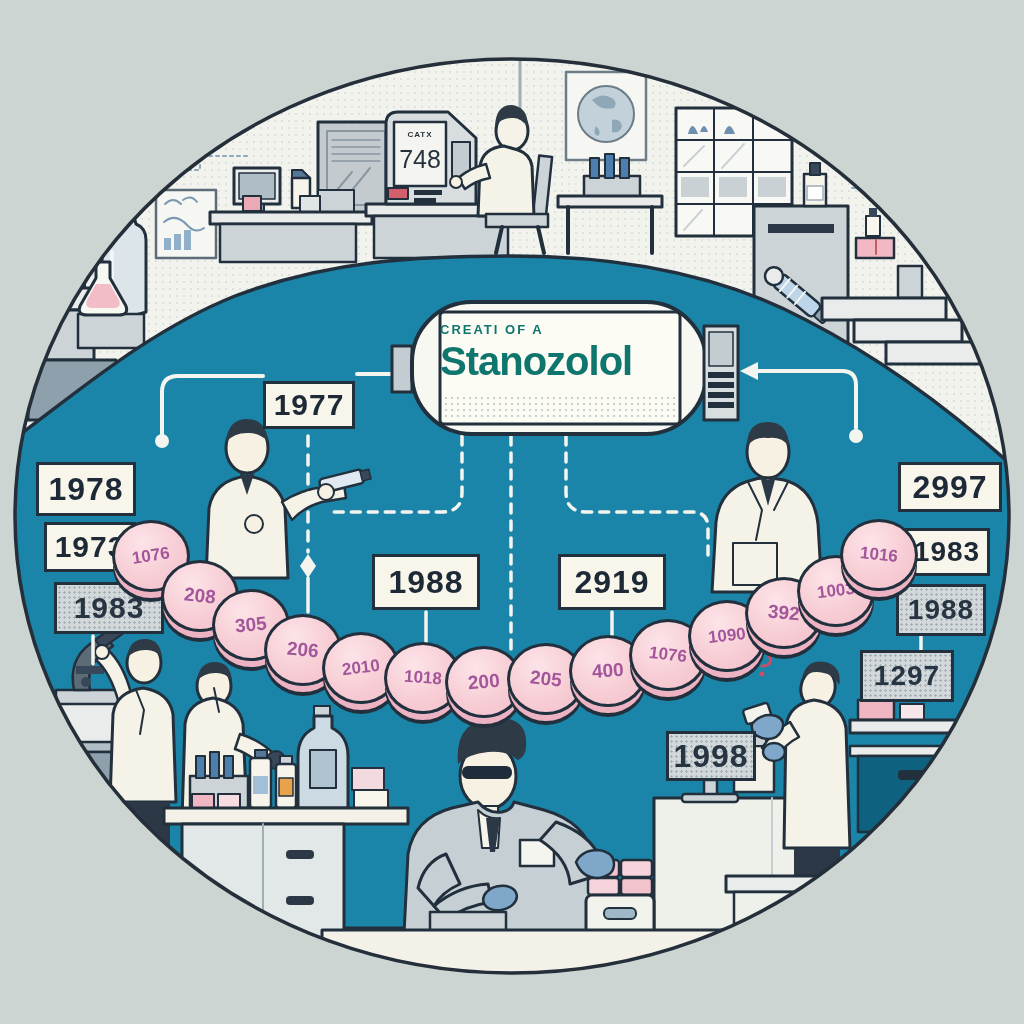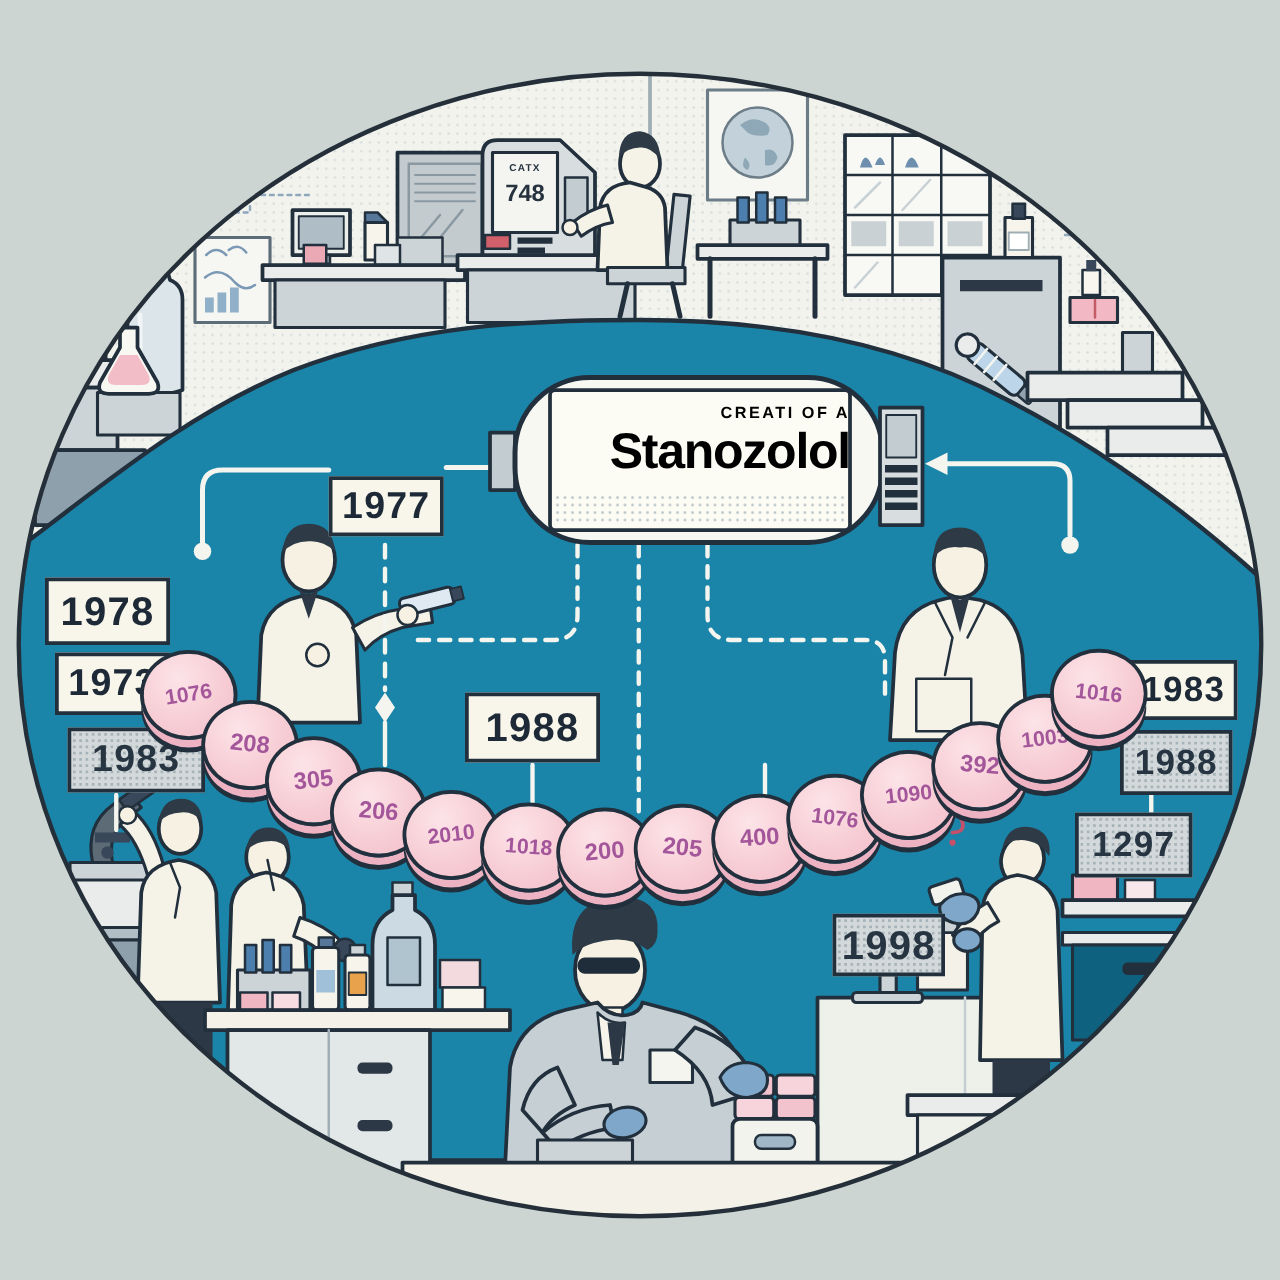--- a/index.html
+++ b/index.html
@@ -17,26 +17,26 @@
         letter-spacing:1px;}
   .ybox.gray{background-color:var(--box_gray);
         background-image:radial-gradient(circle,#a7b3b8 1px,transparent 1.4px);background-size:5px 5px;
         color:#273542;}
   .pill{position:absolute;width:72px;height:66px;border-radius:50%;
         background:radial-gradient(circle at 38% 30%, #fce4e8 0%, var(--pill_pink) 55%, #f3bfca 100%);
         border:3px solid var(--outline);
         box-shadow:0 8px 0 -2px var(--pill_rim), 0 11px 0 -1px var(--outline);
         display:flex;align-items:center;justify-content:center;}
   .pill span{color:var(--pill_text);font-weight:700;font-size:17px;}
-  .captext{position:absolute;text-align:right;color:#000000;}
+  .captext{position:absolute;text-align:left;color:#0f766e;}
   .cap-sub{font-size:13px;font-weight:700;letter-spacing:2px;}
   .cap-title{font-size:40px;font-weight:700;letter-spacing:-1px;margin-top:2px;}
   .machine-text{position:absolute;text-align:center;color:#26323e;}
   .m-label{font-size:8px;font-weight:700;letter-spacing:1px;}
-  .m-num{font-size:19px;font-weight:700;margin-top:6px;}
+  .m-num{font-size:25px;font-weight:400;margin-top:6px;}
 </style>
 </head>
 <body>
 
 <div id="stage">
 
 <svg id="scene" width="1024" height="1024" viewBox="0 0 1024 1024">
   <defs>
     <clipPath id="oval">
           <ellipse cx="512" cy="516" rx="497" ry="457"></ellipse>
@@ -356,33 +356,39 @@
 <div class="ybox" style="left:36px;top:462px;width:100px;height:54px;font-size:32px;">
       <span>1978</span>
     </div>
 <div class="ybox" style="left:44px;top:522px;width:92px;height:50px;font-size:30px;">
       <span>1973</span>
     </div>
 <div class="ybox gray" style="left:54px;top:582px;width:110px;height:52px;font-size:30px;">
       <span>1983</span>
     </div>
 
+<div class="ybox" style="left:898px;top:462px;width:104px;height:50px;font-size:32px;">
+      <span>2997</span>
+    </div>
 <div class="ybox" style="left:904px;top:528px;width:86px;height:48px;font-size:28px;">
       <span>1983</span>
     </div>
 <div class="ybox gray" style="left:896px;top:584px;width:90px;height:52px;font-size:28px;">
       <span>1988</span>
     </div>
 <div class="ybox gray" style="left:860px;top:650px;width:94px;height:52px;font-size:28px;">
       <span>1297</span>
     </div>
 
 <div class="ybox" style="left:372px;top:554px;width:108px;height:56px;font-size:32px;">
       <span>1988</span>
     </div>
+<div class="ybox" style="left:558px;top:554px;width:108px;height:56px;font-size:32px;">
+      <span>2919</span>
+    </div>
 
 <div class="ybox gray" style="left:666px;top:731px;width:90px;height:50px;font-size:32px;">
       <span>1998</span>
     </div>
 
 <div class="pill" style="left:112px;top:520px;">
       <span style="transform:rotate(-9deg);">1076</span>
     </div>
 <div class="pill" style="left:161px;top:560px;">
       <span style="transform:rotate(6deg);font-size:19px;">208</span>

